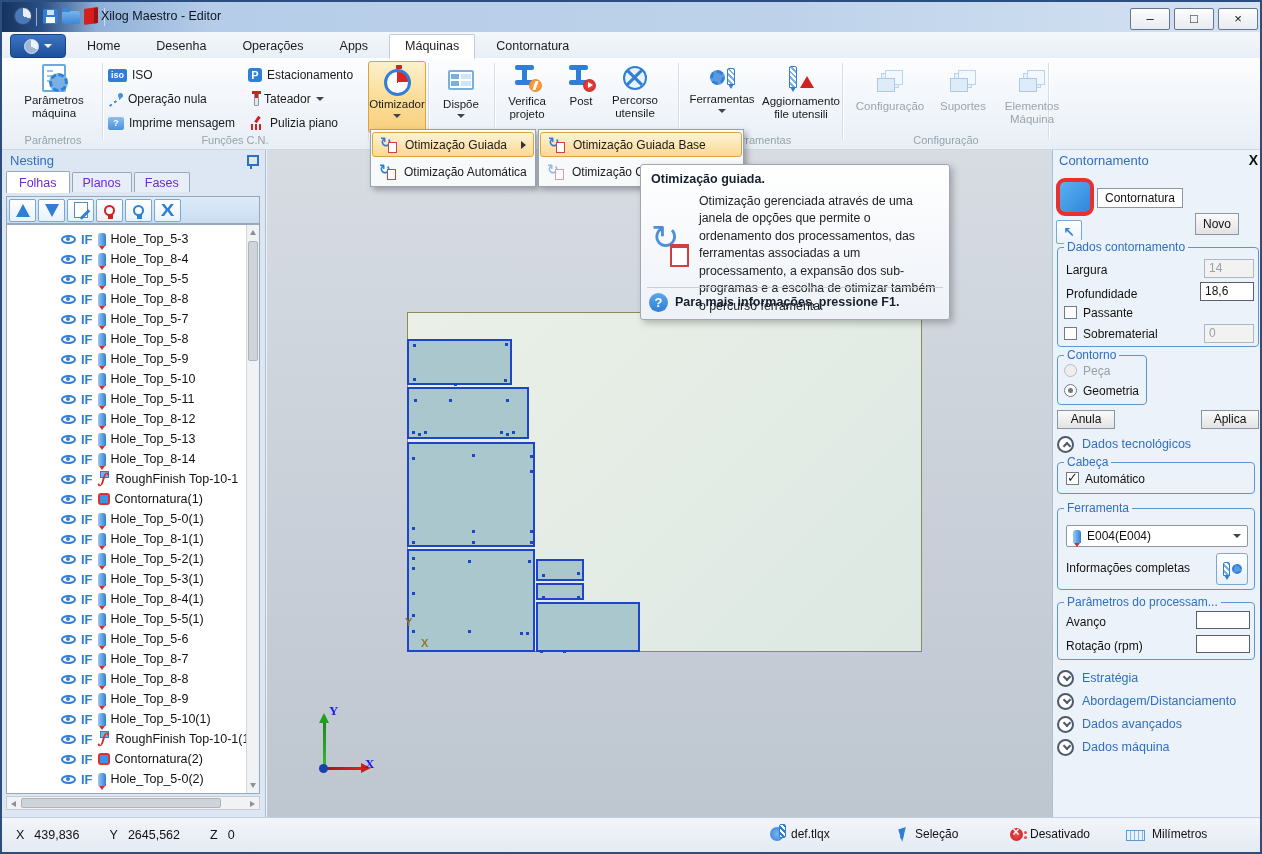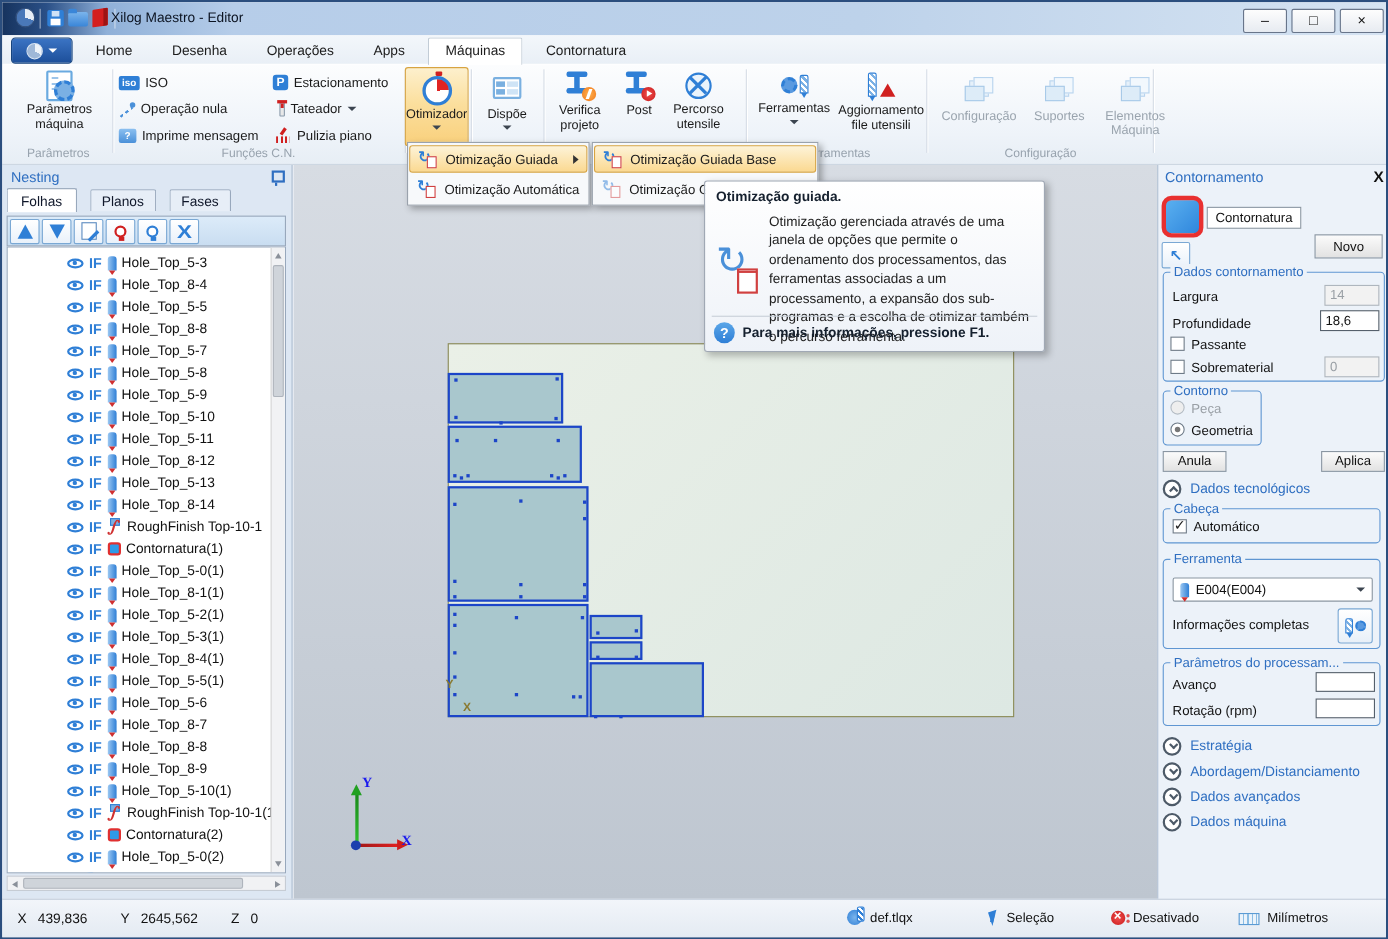--- a/index.html
+++ b/index.html
@@ -113,21 +113,21 @@
   .help-icon{position:absolute;left:8px;top:128px;width:19px;height:19px;border-radius:50%;background:linear-gradient(#5aa6e8,#2f7fd6);color:#fff;font-weight:bold;font-size:13px;text-align:center;line-height:19px;}
   .help-icon::after{content:'?';}
 
   
   #nesting{position:absolute;left:0;top:148px;width:264px;height:667px;background:#dde7f3;border-right:1px solid #aebdd0;}
   #nesting-title{position:absolute;left:8px;top:3px;font-size:13px;color:#2f6fc1;}
   .pin-icon{position:absolute;right:9px;top:5px;width:10px;height:14px;}
   .pin-icon::before{content:'';position:absolute;left:4px;bottom:0;width:2px;height:6px;background:#2f6fc1;}
   .pin-icon::after{content:'';position:absolute;left:1px;top:0;width:8px;height:7px;border:2px solid #2f6fc1;background:#dde7f3;}
   #n-tabs{position:absolute;left:4px;top:21px;height:25px;}
-  .n-tab{display:inline-block;padding:3px 10px 2px;border:1px solid #98a8bc;border-bottom:none;background:#e7eef7;font-size:12.5px;margin-right:12px;border-radius:2px 2px 0 0;color:#0f172a;}
+  .n-tab{display:inline-block;padding:3px 10px 2px;border:1px solid #98a8bc;border-bottom:none;background:#e7eef7;font-size:12.5px;margin-right:2px;border-radius:2px 2px 0 0;color:#6d28d9;}
   .n-tab.active{background:#fff;padding:4px 12px 3px;}
   #n-toolbar{position:absolute;left:4px;top:46px;width:254px;height:28px;background:linear-gradient(#dcebf9,#c9ddf1);border:1px solid #98a8bc;display:flex;align-items:center;gap:2px;padding-left:2px;}
   .nt-btn{width:27px;height:23px;background:linear-gradient(#ffffff,#e9f1fa);border:1px solid #7aa8d4;border-radius:2px;display:flex;align-items:center;justify-content:center;}
   .tri-up{width:0;height:0;border-left:7px solid transparent;border-right:7px solid transparent;border-bottom:13px solid #2f7fd6;}
   .tri-down{width:0;height:0;border-left:7px solid transparent;border-right:7px solid transparent;border-top:13px solid #2f7fd6;}
   .edit-icon{position:relative;width:14px;height:16px;border:1.5px solid #5a8ac0;background:#fff;}
   .edit-icon::after{content:'';position:absolute;right:-4px;bottom:1px;width:12px;height:3px;background:#2f7fd6;transform:rotate(-45deg);}
   .bulb{position:relative;width:11px;height:11px;border:2px solid #d02020;border-radius:50%;background:#fff;}
   .bulb::after{content:'';position:absolute;left:2px;bottom:-5px;width:5px;height:4px;background:currentColor;}
   .bulb.red{color:#d02020;border-color:#d02020;}
@@ -618,21 +618,21 @@
     <span class="origin-lbl" style="left:138px;top:466px;">Y</span>
     <span class="origin-lbl" style="left:154px;top:487px;">X</span>
   </div>
 
   <div id="contour">
     <div id="contour-title">Contornamento</div>
     <div id="contour-close">X</div>
     <span class="big-contour-icon"></span>
     <span id="type-badge">Contornatura</span>
     <span class="path-btn"></span>
-    <span class="btn" style="left:142px;top:63px;width:62px;height:22px;line-height:20px;">Novo</span>
+    <span class="btn" style="left:142px;top:63px;width:44px;height:22px;line-height:20px;">Novo</span>
 
     <div class="gbox" style="left:4px;top:97px;width:202px;height:100px;">
       <span class="gtitle">Dados contornamento</span>
       <span class="plabel" style="left:8px;top:15px;">Largura</span>
       <span class="fld dis" style="left:146px;top:11px;width:50px;">14</span>
       <span class="plabel" style="left:8px;top:39px;">Profundidade</span>
       <span class="fld" style="left:142px;top:34px;width:54px;">18,6</span>
       <span class="cb" style="left:6px;top:58px;"></span>
       <span class="plabel" style="left:25px;top:58px;">Passante</span>
       <span class="cb" style="left:6px;top:79px;"></span>

